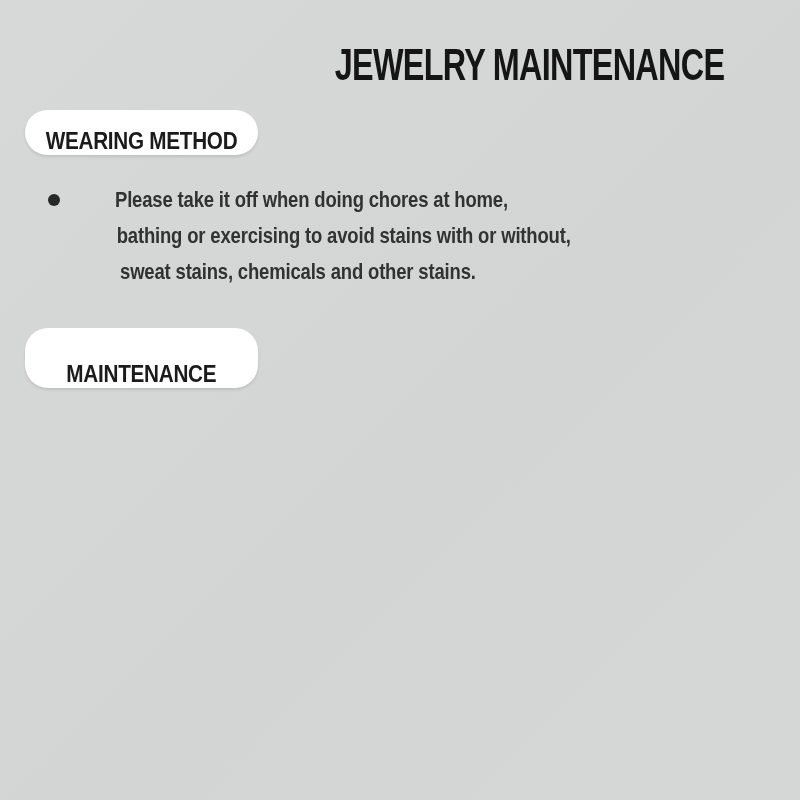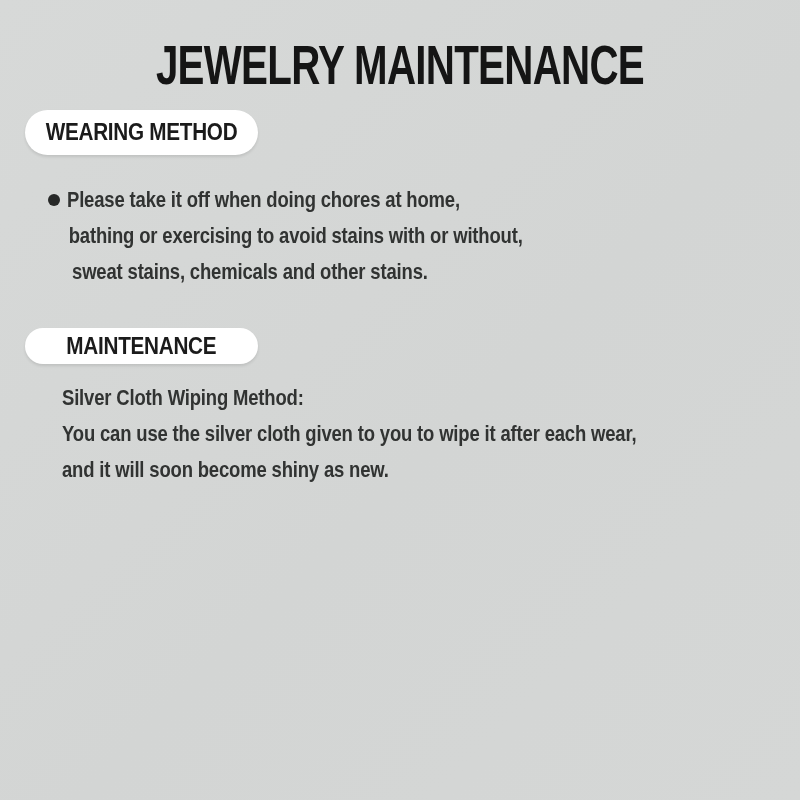--- a/index.html
+++ b/index.html
@@ -14,63 +14,63 @@
   body{font-family:"Liberation Sans", sans-serif;}
   .page{
     position:relative;
     width:800px;height:800px;
     margin:0 auto;
     overflow:hidden;
     background:linear-gradient(135deg,#d7d9d8 0%,var(--background) 55%,#d5d7d6 100%);
   }
   .title{
     padding-top:38px;
-    text-align:center;
-    font-size:56px;
+    text-align:right;
+    font-size:45px;
     font-weight:bold;
     line-height:54px;
     color:var(--title_text);
     letter-spacing:-1px;
     white-space:nowrap;
   }
   .title .squeeze{
     display:inline-block;
     transform:scaleX(0.72);
     transform-origin:50% 50%;
   }
   .pill{
     width:233px;height:45px;
     margin-left:25px;
     background:var(--pill_background);
     border-radius:23px;
     box-shadow:0 2px 3px rgba(0,0,0,0.10);
-    display:flex;align-items:center;justify-content:center;
+    display:flex;align-items:flex-end;justify-content:center;
   }
   .pill.first{margin-top:18px;}
-  .pill.second{margin-top:38px;height:36px;}
+  .pill.second{margin-top:38px;height:60px;}
   .pill-text{
     display:inline-block;
     font-size:23px;font-weight:bold;
     color:var(--pill_text);
     letter-spacing:-0.3px;
     transform:scaleX(0.90);
     transform-origin:50% 50%;
     white-space:nowrap;
   }
   .bullets{margin-top:27px;padding-left:48px;}
   .bullet-item{display:flex;align-items:flex-start;}
   .bullet-item + .bullet-item{margin-top:21px;}
   .dot{
     flex:0 0 auto;
     width:12px;height:12px;
     margin:12px 7px 0 0;
     border-radius:50%;
     background:#272928;
   }
-  .lines{min-width:0;}
+  .lines{min-width:0;margin-left:48px;}
   .line{
     display:block;
     font-size:22px;font-weight:bold;
     line-height:36px;
     color:var(--body_text);
     letter-spacing:-0.2px;
     white-space:nowrap;
     transform:scaleX(0.84);
     transform-origin:0 50%;
   }
@@ -103,20 +103,15 @@
       </div>
     </div>
 
 
   </div>
 
   <div class="pill second">
     <span class="pill-text">MAINTENANCE</span>
   </div>
 
-  <div class="para p1">
-    <span class="line">Silver Cloth Wiping Method:</span>
-    <span class="line">You can use the silver cloth given to you to wipe it after each wear,</span>
-    <span class="line">and it will soon become shiny as new.</span>
-  </div>
 
 
 </div>
 
 </body></html>

